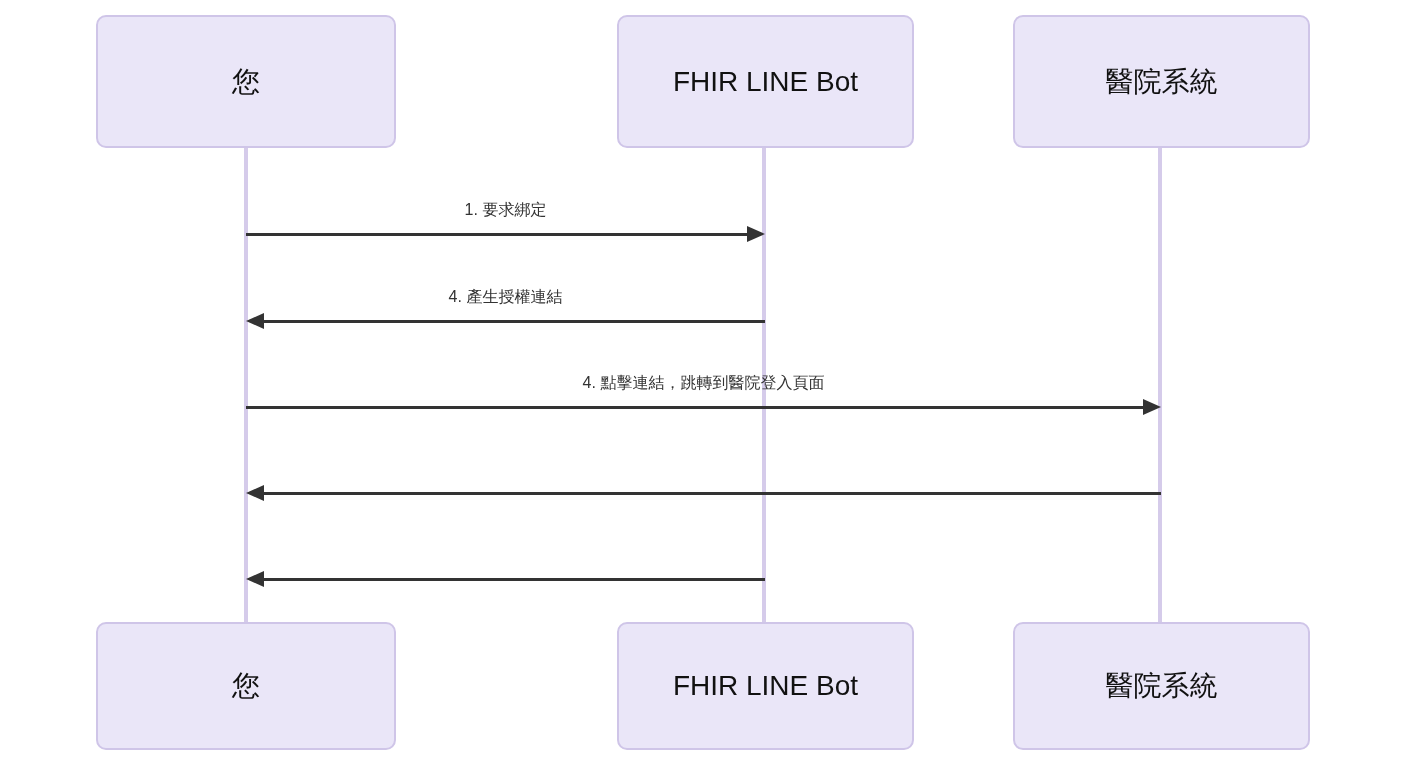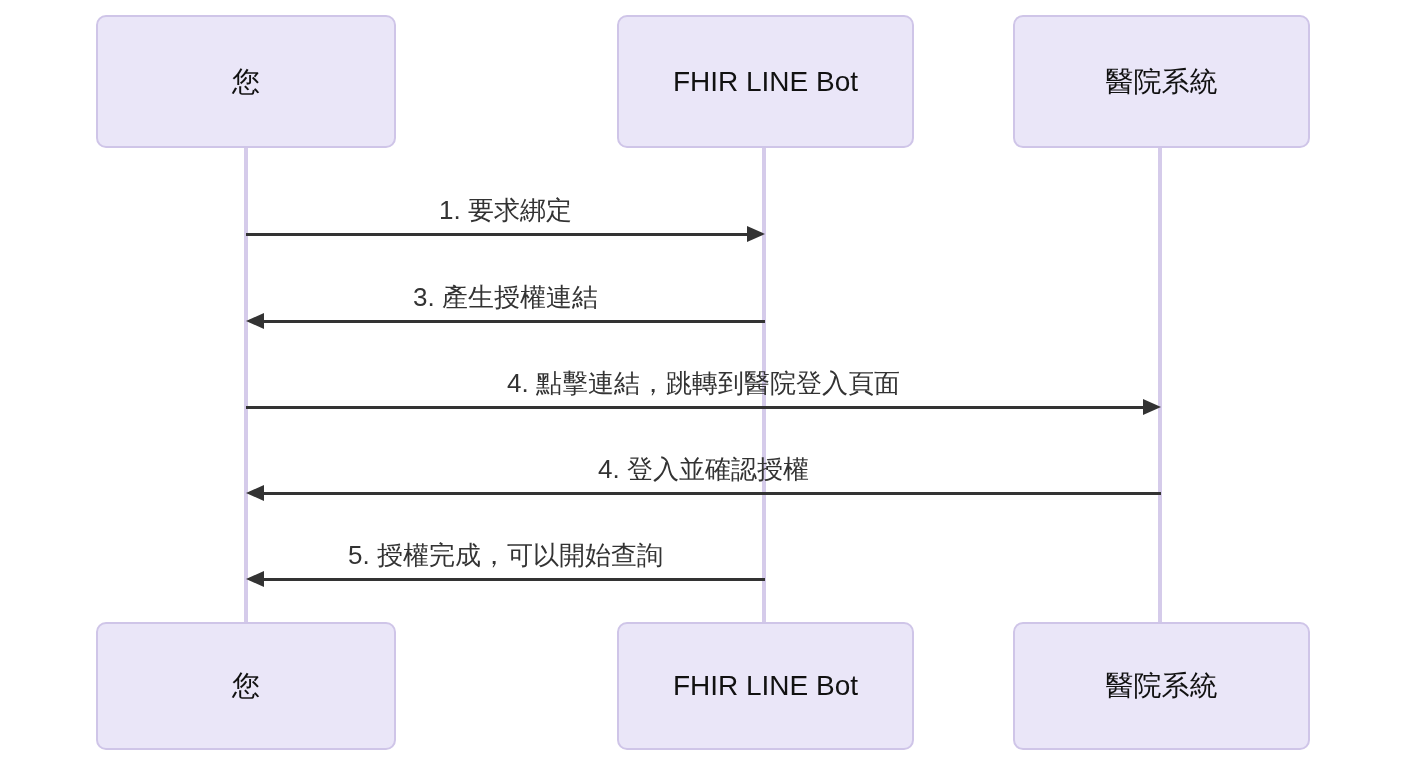--- a/index.html
+++ b/index.html
@@ -45,21 +45,21 @@
     background: #D5CBEA;
   }
   .l1 { left: 244px; }
   .l2 { left: 762px; }
   .l3 { left: 1158px; }
 
   
   .msg-label {
     position: absolute;
     color: #333333;
-    font-size: 26px;
+    font-size: 16px;
     text-align: center;
     height: 40px;
     line-height: 40px;
     white-space: nowrap;
   }
   .t1 { left: 246px; top: 190px; width: 519px; }
   .t2 { left: 246px; top: 277px; width: 519px; }
   .t3 { left: 246px; top: 363px; width: 915px; }
   .t4 { left: 246px; top: 449px; width: 915px; }
   .t5 { left: 246px; top: 535px; width: 519px; }
@@ -108,33 +108,31 @@
   </div>
 
   <div class="lifeline l1"></div>
   <div class="lifeline l2"></div>
   <div class="lifeline l3"></div>
 
   <div class="msg-label t1">1. 要求綁定</div>
   <div class="msg-line ln1"></div>
   <div class="arrowhead arrow-right h1"></div>
 
-  <div class="msg-label t2">3. 產生授權連結</div>
+  <div class="msg-label t2">4. 產生授權連結</div>
   <div class="msg-line ln2"></div>
   <div class="arrowhead arrow-left h2"></div>
 
   <div class="msg-label t3">4. 點擊連結，跳轉到醫院登入頁面</div>
   <div class="msg-line ln3"></div>
   <div class="arrowhead arrow-right h3"></div>
 
-  <div class="msg-label t4">4. 登入並確認授權</div>
   <div class="msg-line ln4"></div>
   <div class="arrowhead arrow-left h4"></div>
 
-  <div class="msg-label t5">5. 授權完成，可以開始查詢</div>
   <div class="msg-line ln5"></div>
   <div class="arrowhead arrow-left h5"></div>
 
   <div class="actor a1b">
     <span>您</span>
   </div>
   <div class="actor a2b">
     <span>FHIR LINE Bot</span>
   </div>
   <div class="actor a3b">

